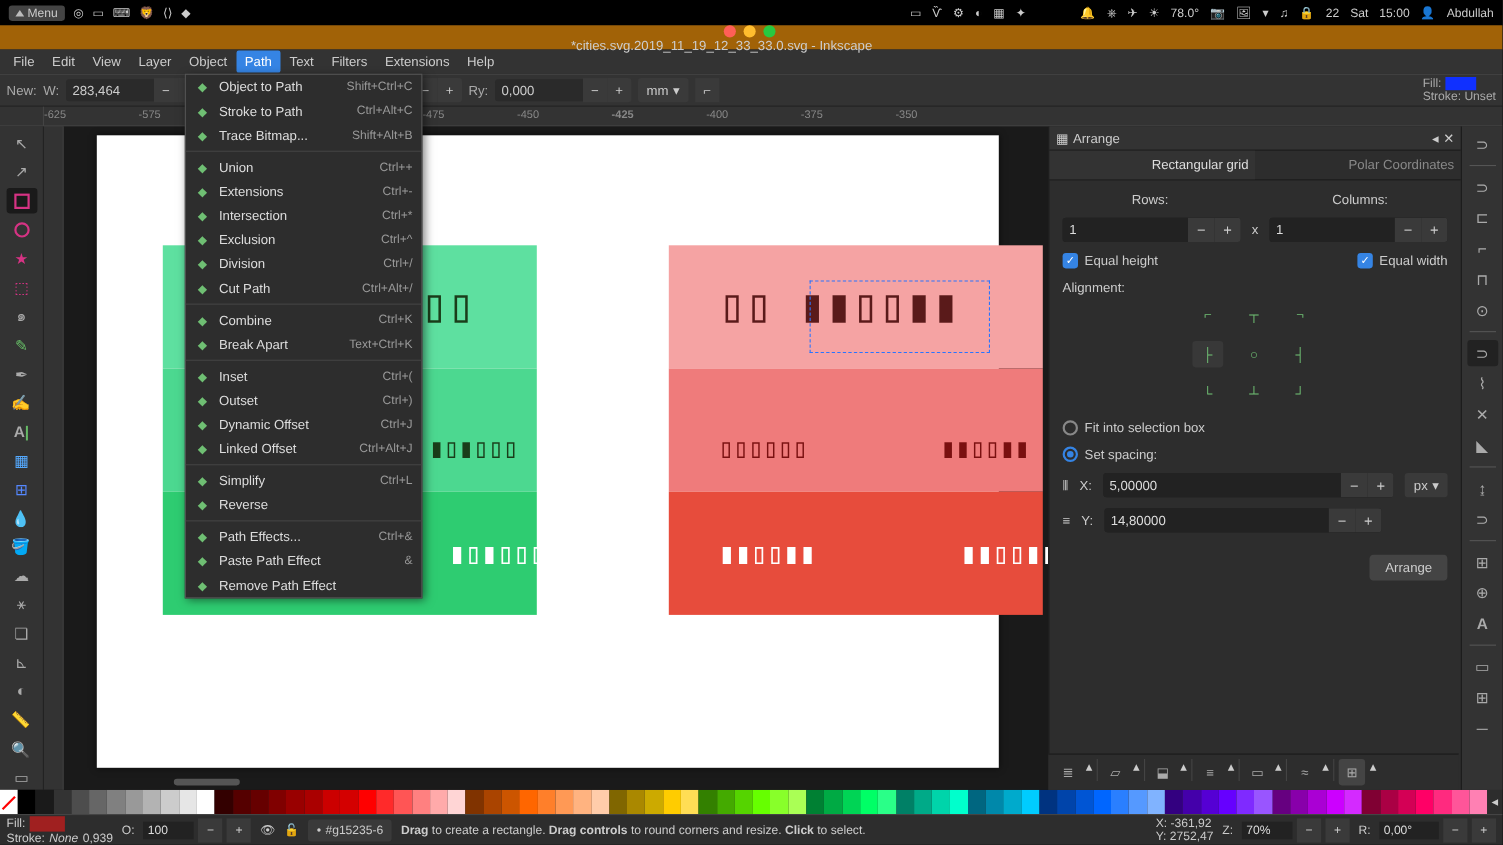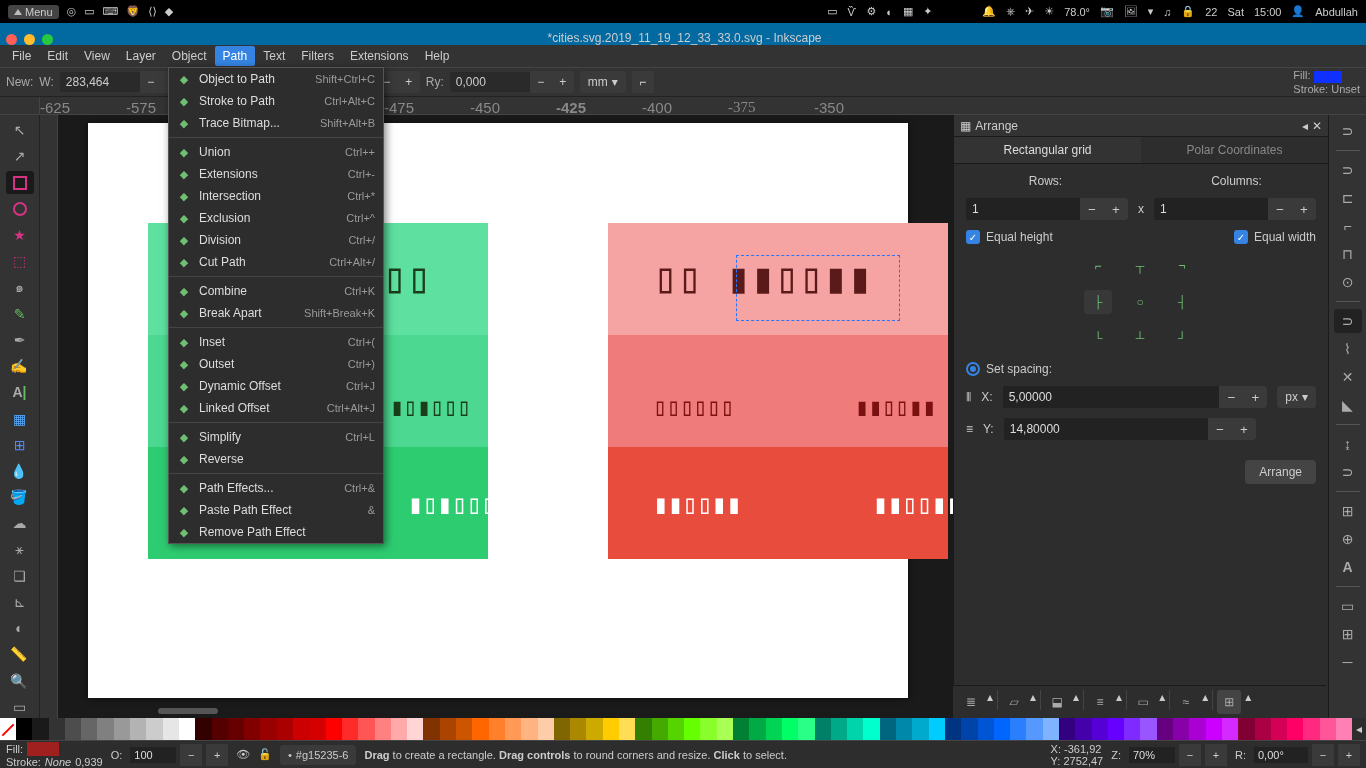--- a/index.html
+++ b/index.html
@@ -7,21 +7,21 @@
 
 
 .sysbar { height: 23px; background: #000; display: flex; align-items: center; padding: 0 8px; gap: 10px; }
 .sysbar-left { display: flex; align-items: center; gap: 8px; flex: 1; }
 .sysbar-right { display: flex; align-items: center; gap: 10px; color: #ccc; }
 .sysbar span, .sysbar i { font-size: 11px; color: #ccc; }
 .menu-btn { background: #444; border-radius: 3px; padding: 1px 6px; display: flex; align-items: center; gap: 3px; }
 .menu-btn::before { content: ""; width: 0; height: 0; border-left: 4px solid transparent; border-right: 4px solid transparent; border-bottom: 6px solid #bbb; }
 
 
-.titlebar { height: 22px; background: #0369a1; display: flex; align-items: flex-end; padding-left: 6px; }
+.titlebar { height: 22px; background: #a16207; display: flex; align-items: center; padding-left: 6px; flex-direction: column; }
 .traffic { display: flex; gap: 7px; margin-right: 10px; }
 .dot { width: 11px; height: 11px; border-radius: 50%; }
 .dot.red { background: #ff5f57; }
 .dot.yellow { background: #ffbd2e; }
 .dot.green { background: #28c940; }
 .title-text { flex: 1; text-align: center; color: #ccc; font-size: 12px; padding-right: 60px; }
 
 
 .menubar { height: 22px; background: #333; display: flex; align-items: center; padding: 0 4px; font-size: 12px; }
 .menubar span { padding: 3px 8px; cursor: pointer; }
@@ -32,21 +32,21 @@
 .ctl-lbl { color: #aaa; }
 .ctl-input { background: #2a2a2a; border: none; color: #ccc; padding: 3px 6px; width: 80px; border-radius: 3px 0 0 3px; font-size: 12px; }
 .ctl-btn { width: 22px; height: 22px; background: #3a3a3a; color: #ccc; display: inline-flex; align-items: center; justify-content: center; cursor: pointer; }
 .ctl-grp { display: flex; align-items: center; }
 .ctl-grp .ctl-btn:last-child { border-radius: 0 3px 3px 0; }
 .ctl-spacer { flex: 1; }
 .fill-stroke-tr { margin-left: auto; font-size: 11px; color: #aaa; }
 .swatch-blue { display: inline-block; width: 28px; height: 12px; background: #1030ff; vertical-align: middle; }
 
 
-.ruler-h { height: 18px; background: #333; color: #888; font-size: 15px; position: relative; overflow: hidden; border-bottom: 1px solid #444; margin-left: 40px; margin-right: 0; display:flex;text-align:center; }
+.ruler-h { height: 18px; background: #333; color: #888; font-size: 10px; position: relative; overflow: hidden; border-bottom: 1px solid #444; margin-left: 40px; margin-right: 0; display:flex;text-align:center; }
 .ruler-h span { position: absolute; top: 2px; }
 
 
 .main { display: flex; height: calc(768px - 23px - 22px - 22px - 30px - 18px - 22px - 28px); }
 .toolbox { width: 40px; background: #333; display: flex; flex-direction: column; align-items: center; padding-top: 4px; gap: 4px; border-right: 1px solid #222; }
 .tool { width: 28px; height: 24px; display: flex; align-items: center; justify-content: center; color: #aaa; font-size: 14px; cursor: pointer; border-radius: 3px; }
 .tool.active { background: #1a1a1a; }
 .tool-rect { width: 14px; height: 14px; border: 2px solid #d63384; }
 .tool-circ { width: 14px; height: 14px; border: 2px solid #d63384; border-radius: 50%; }
 
@@ -73,21 +73,21 @@
 .dd-lbl { flex: 1; }
 .dd-sc { color: #999; font-size: 11px; }
 .dd-sep { height: 1px; background: #444; margin: 3px 0; }
 
 
 .rightcol { width: 413px; background: #2d2d2d; display: flex; position: relative; }
 .arrange-panel { flex: 1; background: #2d2d2d; padding: 0; border-left: 1px solid #1a1a1a; }
 .panel-hdr { height: 22px; display: flex; align-items: center; padding: 0 6px; background: #333; font-size: 12px; border-bottom: 1px solid #1a1a1a; gap: 4px; }
 .panel-hdr-spc { flex: 1; }
 .panel-tabs { display: flex; border-bottom: 1px solid #1a1a1a; }
-.panel-tab { flex: 1; padding: 6px; text-align: center; color: #888; cursor: pointer; }
+.panel-tab { flex: 1; padding: 6px; text-align: right; color: #888; cursor: pointer; }
 .panel-tab.active { background: #333; color: #ddd; }
 .panel-body { padding: 10px 12px; }
 .rc-row { display: flex; gap: 10px; margin-bottom: 10px; align-items: center; }
 .rc-col { flex: 1; text-align: center; }
 .num-input { display: flex; background: #222; border-radius: 3px; overflow: hidden; }
 .num-input input { flex: 1; background: #222; border: none; color: #ddd; padding: 4px 6px; font-size: 12px; width: 40px; }
 .num-input button { width: 24px; background: #3a3a3a; border: none; color: #ccc; cursor: pointer; }
 .chk { display: flex; align-items: center; gap: 6px; }
 .chk-box { width: 14px; height: 14px; background: #3584e4; border-radius: 3px; display: inline-flex; align-items: center; justify-content: center; color: #fff; font-size: 10px; }
 .chk-box::after { content: "✓"; }
@@ -221,21 +221,21 @@
   <div style="width:40px; height:18px; background:#333; border-right:1px solid #444; border-bottom:1px solid #444;"></div>
   <div class="ruler-h" id="ruler-h" style="flex:1; margin-left:0;">
       <span style="left: 0px;">-625</span>
       <span style="left: 86px;">-575</span>
       <span style="left: 172px;">-525</span>
       <span style="left: 258px;">-500</span>
       <span style="left: 344px;">-475</span>
       <span style="left: 430px;">-450</span>
       <span style="left: 516px; font-weight: bold;">-425</span>
       <span style="left: 602px;">-400</span>
-      <span style="left: 688px; font-family: Liberation Serif, serif;">-375</span>
+      <span style="left: 688px;">-375</span>
       <span style="left: 774px;">-350</span>
     </div>
 </div>
 
 <div class="main">
 
   <div class="toolbox">
     <div class="tool">↖</div>
     <div class="tool">↗</div>
     <div class="tool active">
@@ -322,31 +322,38 @@
           <label class="chk">
               <span class="chk-box"></span>
               <span>Equal height</span>
             </label>
           <div style="flex:1"></div>
           <label class="chk">
               <span class="chk-box"></span>
               <span>Equal width</span>
             </label>
         </div>
+        <div style="margin:6px 0">Alignment:</div>
         <div class="align-grid">
           <div class="align-cell">⌐</div>
           <div class="align-cell">┬</div>
           <div class="align-cell">¬</div>
           <div class="align-cell sel">├</div>
           <div class="align-cell">○</div>
           <div class="align-cell">┤</div>
           <div class="align-cell">└</div>
           <div class="align-cell">┴</div>
           <div class="align-cell">┘</div>
         </div>
+        <div class="rc-row">
+            <label class="chk">
+              <span class="radio"></span>
+              <span>Fit into selection box</span>
+            </label>
+          </div>
         <div class="rc-row">
             <label class="chk">
               <span class="radio on"></span>
               <span>Set spacing:</span>
             </label>
           </div>
         <div class="rc-row">
           <span>⦀</span>
           <span>X:</span>
           <div class="num-input" style="flex:1">
@@ -606,21 +613,21 @@
     </div>
     <div class="dd-sep"></div>
     <div class="dd-item">
       <span class="dd-ico">◆</span>
       <span class="dd-lbl">Combine</span>
       <span class="dd-sc">Ctrl+K</span>
     </div>
     <div class="dd-item">
       <span class="dd-ico">◆</span>
       <span class="dd-lbl">Break Apart</span>
-      <span class="dd-sc">Shift+Break+K</span>
+      <span class="dd-sc">Text+Ctrl+K</span>
     </div>
     <div class="dd-sep"></div>
     <div class="dd-item">
       <span class="dd-ico">◆</span>
       <span class="dd-lbl">Inset</span>
       <span class="dd-sc">Ctrl+(</span>
     </div>
     <div class="dd-item">
       <span class="dd-ico">◆</span>
       <span class="dd-lbl">Outset</span>

